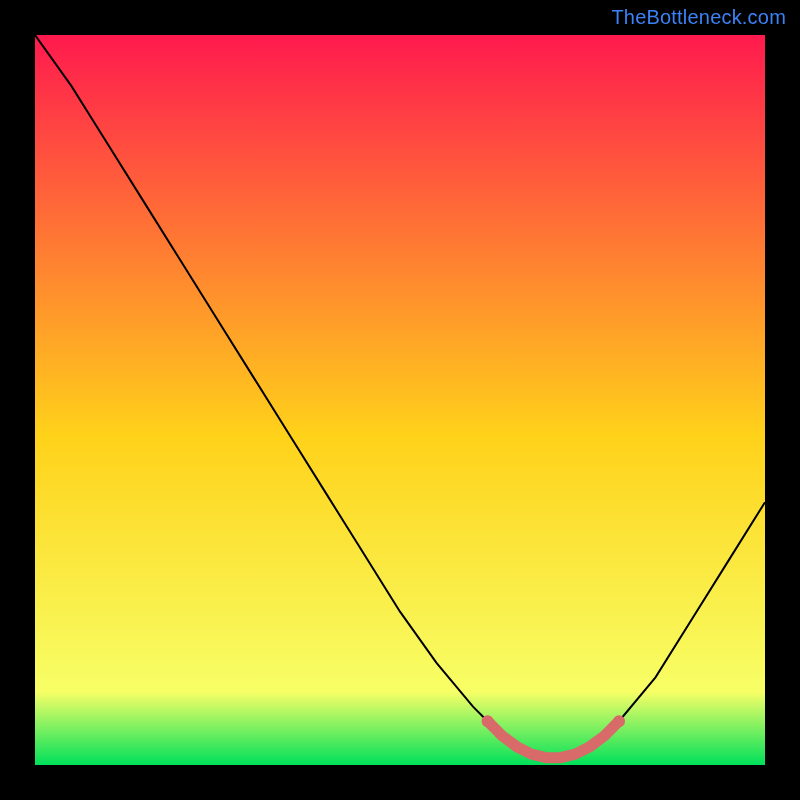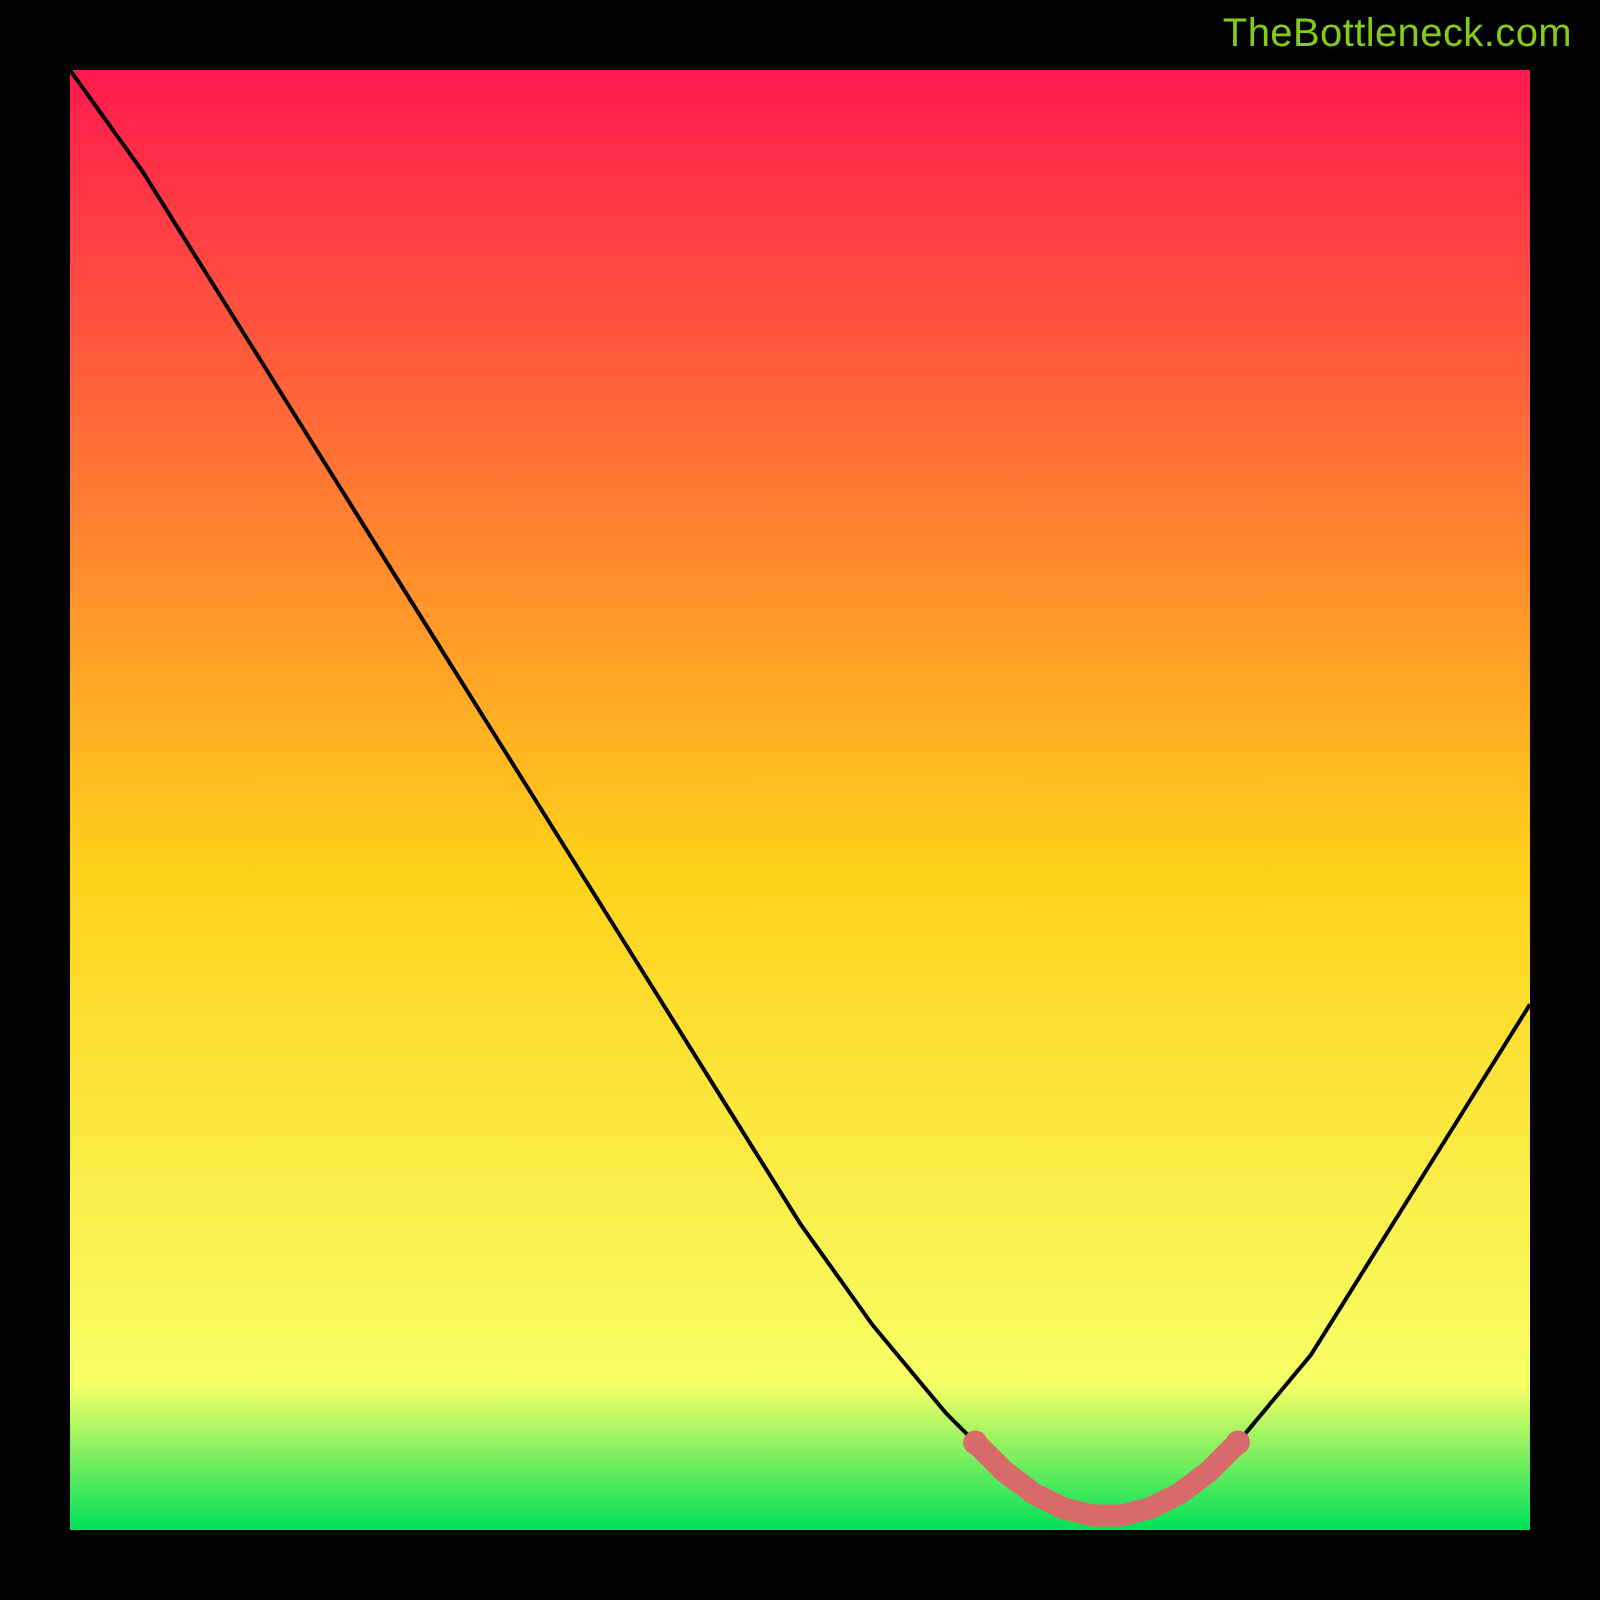--- a/index.html
+++ b/index.html
@@ -2,21 +2,21 @@
 <html><head>
 <meta charset="utf-8">
 <style>
   * { margin: 0; padding: 0; box-sizing: border-box; }
   html, body { width: 800px; height: 800px; overflow: hidden; background: #000; font-family: Arial, Helvetica, sans-serif; }
   .frame { position: relative; width: 800px; height: 800px; background: #000; }
   .attribution {
     position: absolute;
     top: 6px;
     right: 14px;
-    color: #84cc16;
+    color: #3b82f6;
     font-size: 20px;
     font-weight: 400;
     letter-spacing: 0.2px;
   }
   .plot {
     position: absolute;
     left: 35px;
     top: 35px;
     width: 730px;
     height: 730px;

